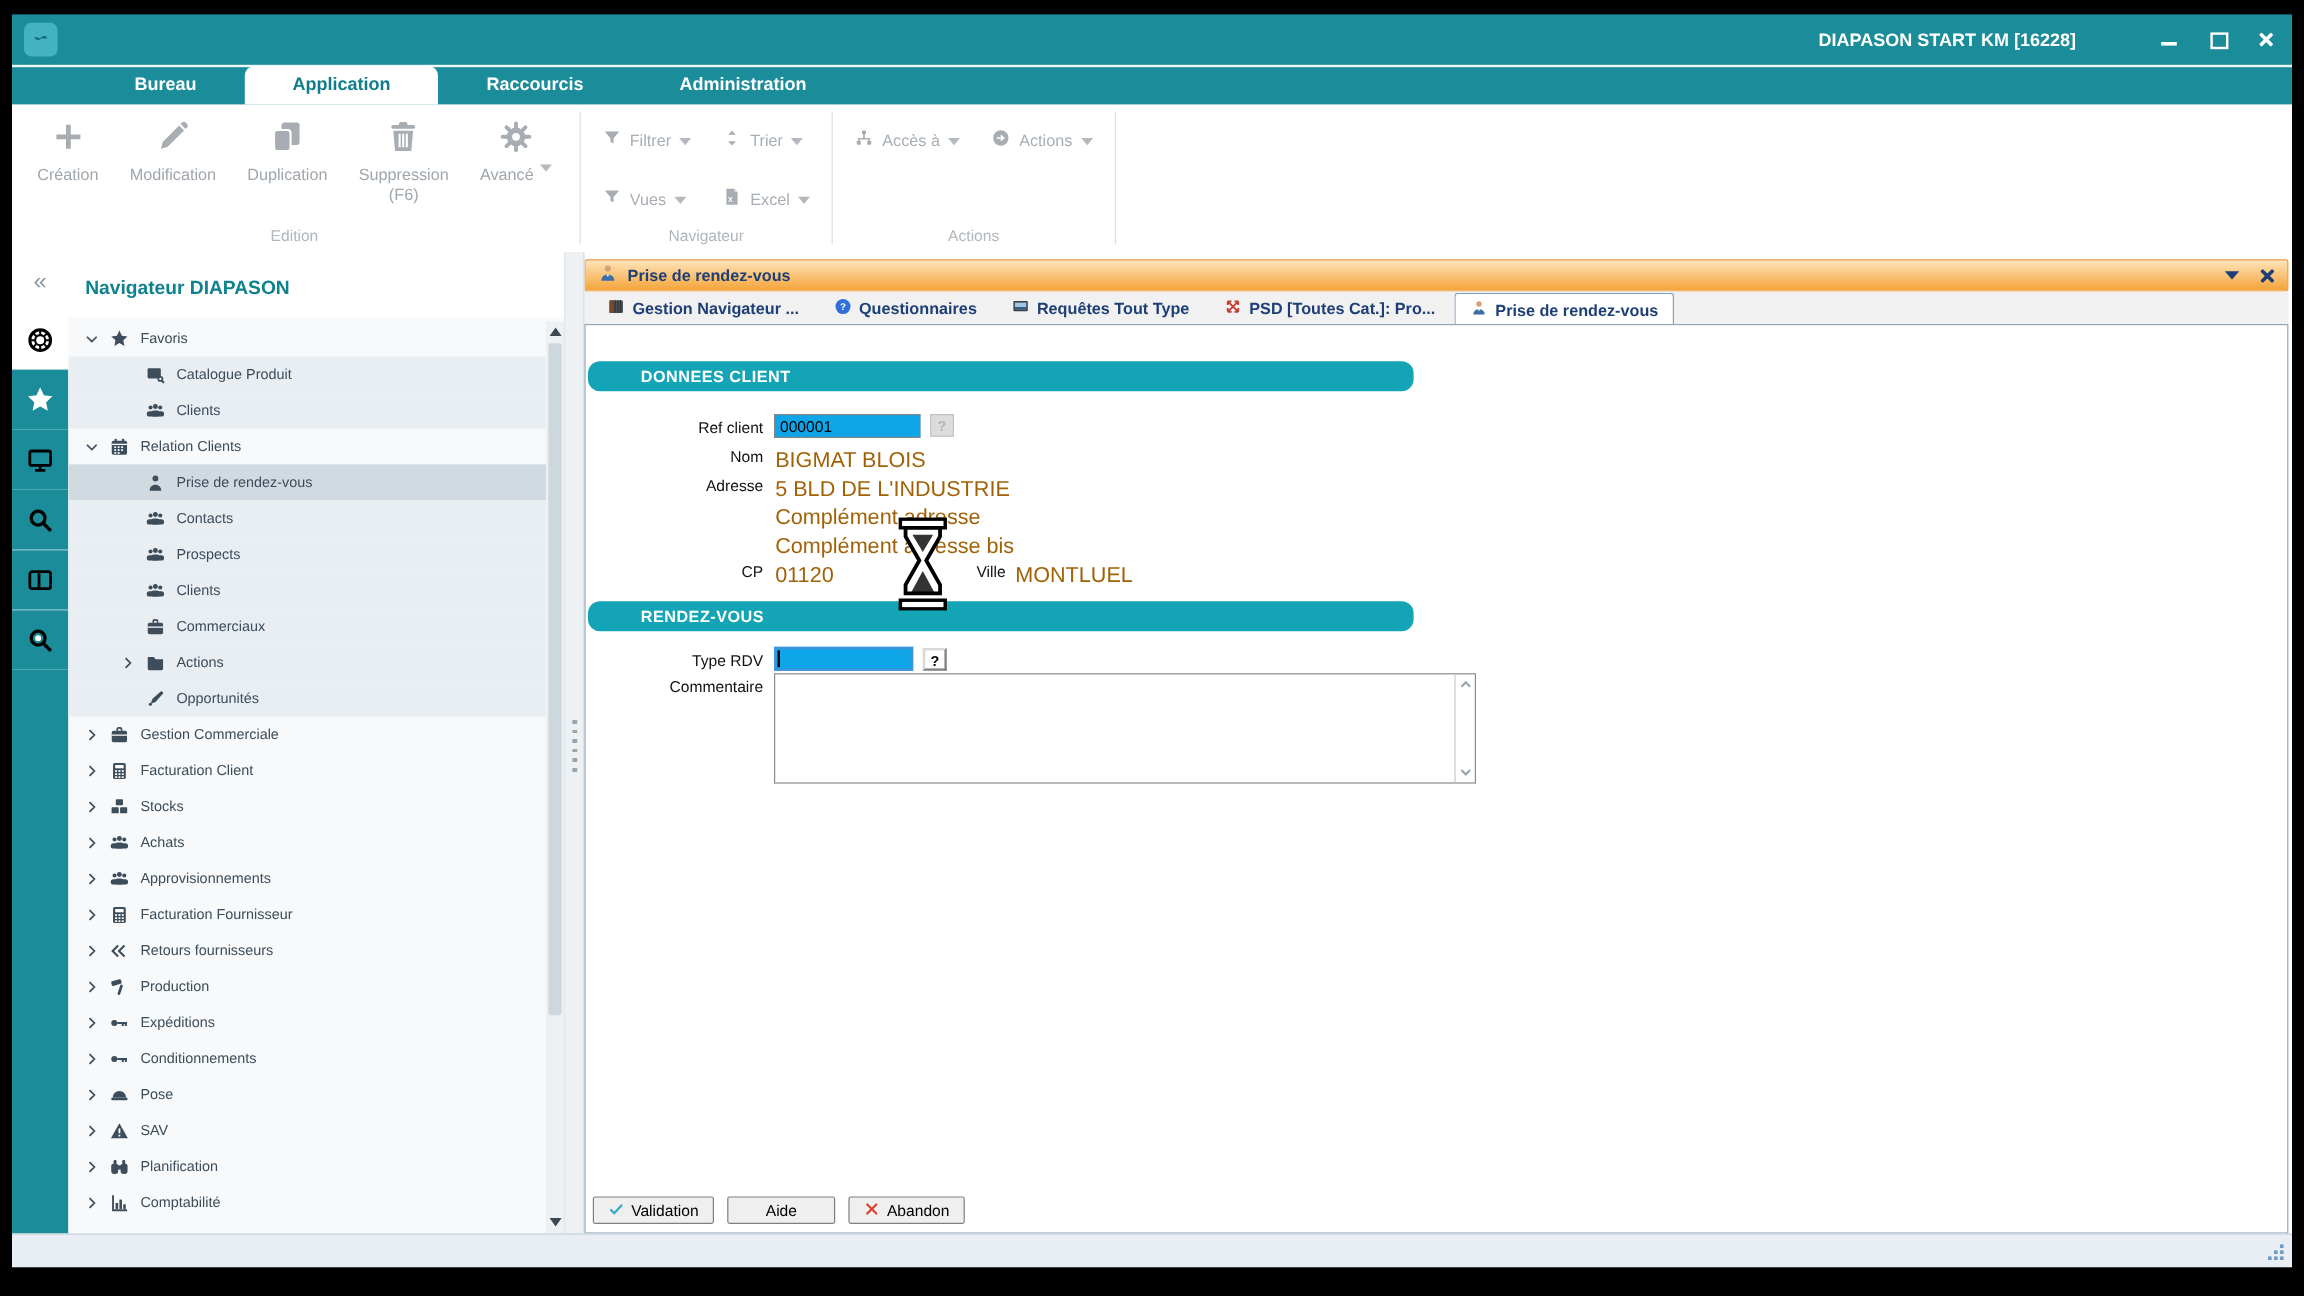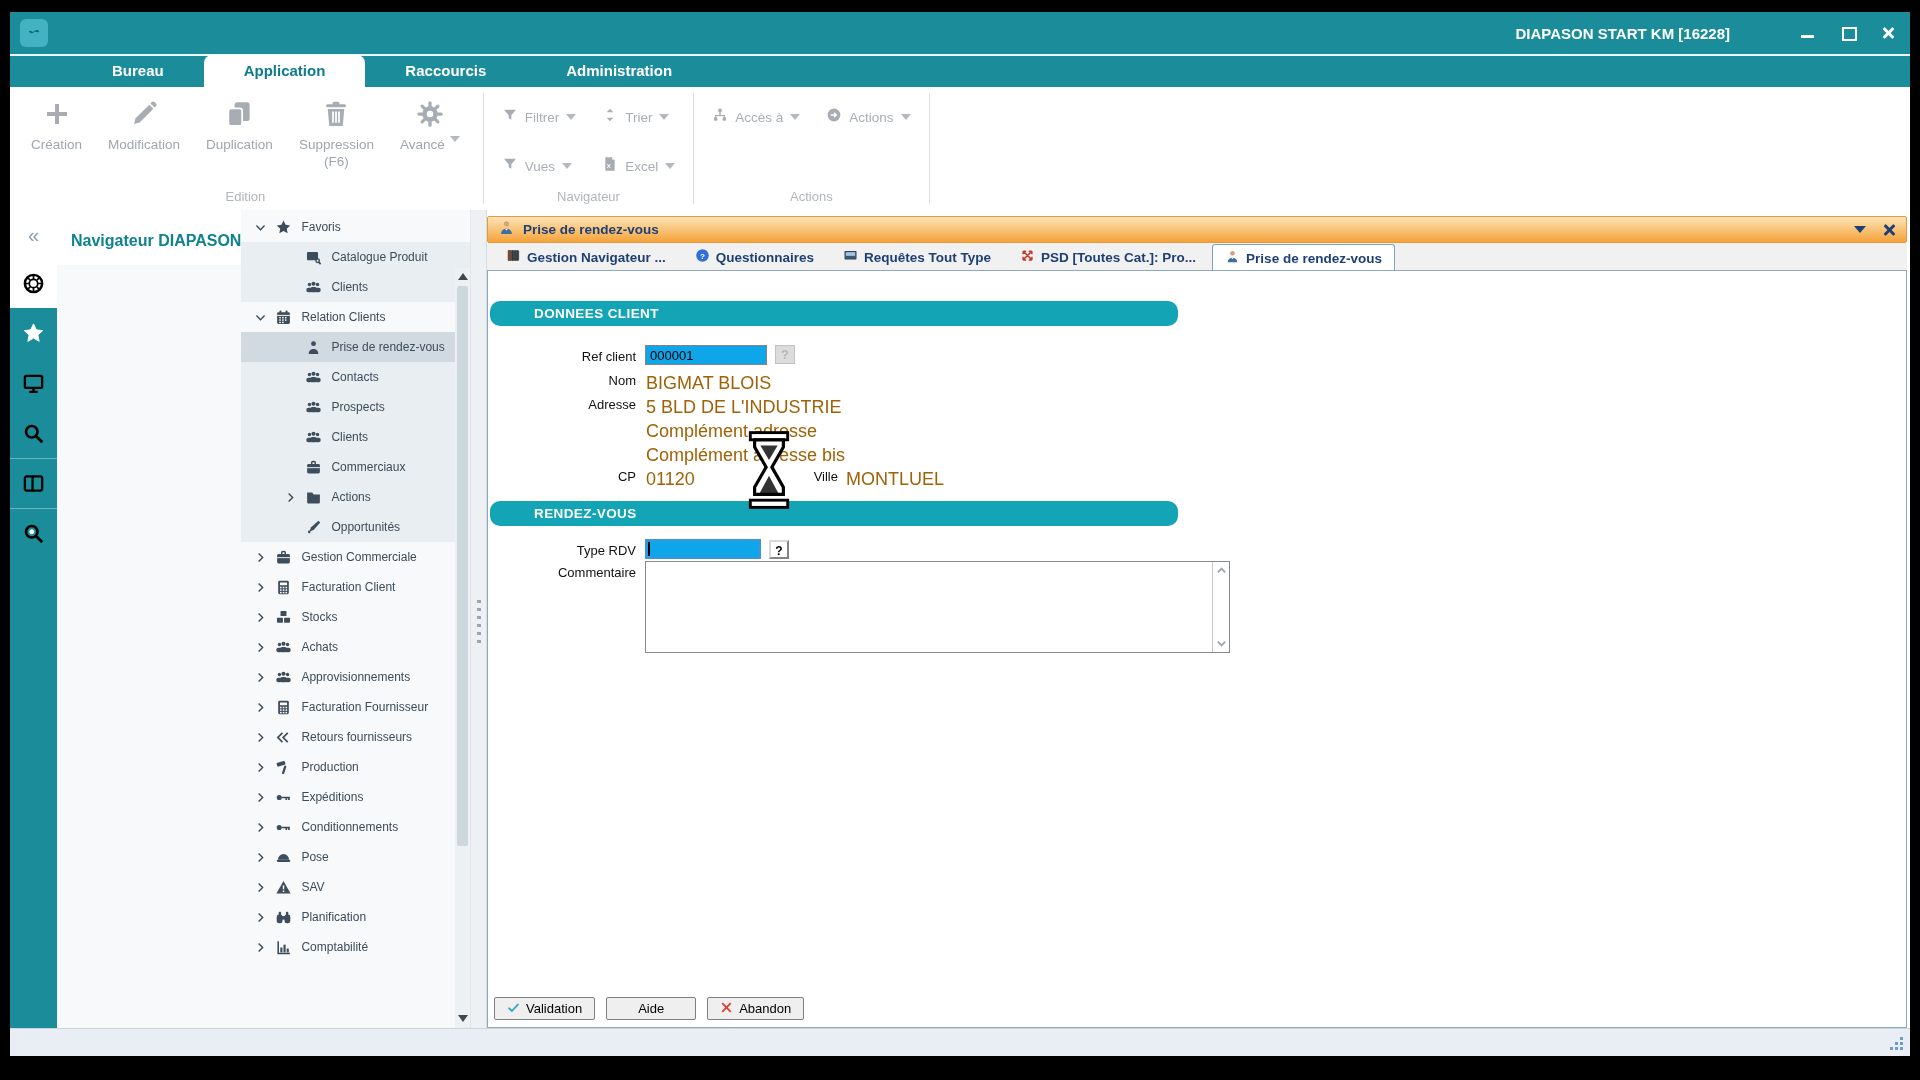--- a/index.html
+++ b/index.html
@@ -50,21 +50,21 @@
   .rail { width:47px; background:#fff; display:flex; flex-direction:column; }
   .rail-collapse { height:48px; display:flex; align-items:flex-start; justify-content:center; padding-top:14px; color:#8a9aa6; font-size:20px; cursor:pointer; background:#fff; }
   .rail-item { height:50px; display:flex; align-items:center; justify-content:center; cursor:pointer; }
   .rail-item svg{ width:23px; height:23px; fill:#fff; stroke:#fff; }
   .rail-item.active { background:#fff; }
   .rail-item.active svg{ fill:var(--teal); stroke:var(--teal); }
   .rail-rest { flex:1; background:var(--teal); }
   .rail-teal { background:var(--teal); }
   .rail-teal.lined { border-top:1px solid rgba(255,255,255,.35); }
 
-  .nav { width:413px; background:#f7f9fa; display:flex; position:relative; }
+  .nav { width:413px; background:#f7f9fa; display:flex; flex-direction:column; position:relative; }
   .nav-header { height:55px; display:flex; align-items:center; padding:6px 0 0 14px; background:#fff; color:#0f828f; font-weight:bold; font-size:16px; }
   .tree { flex:1; position:relative; overflow:hidden; padding-top:2px; }
   .tree-row { height:30px; display:flex; align-items:center; font-size:12px; color:var(--nav-ink); cursor:pointer; padding-right:18px; }
   .tree-row.shaded { background:var(--shade); }
   .tree-row.selected { background:var(--sel); }
   .tw { width:22px; display:flex; justify-content:center; align-items:center; flex:none; }
   .tw svg{ width:13px; height:13px; stroke:#5a6a77; fill:none; stroke-width:2.4; }
   .lvl0 { padding-left:8px; } .lvl1 { padding-left:38px; }
   .ticon { width:24px; display:flex; justify-content:center; margin-right:6px; flex:none; }
   .ticon svg{ width:17px; height:17px; fill:#3d4d5b; }

